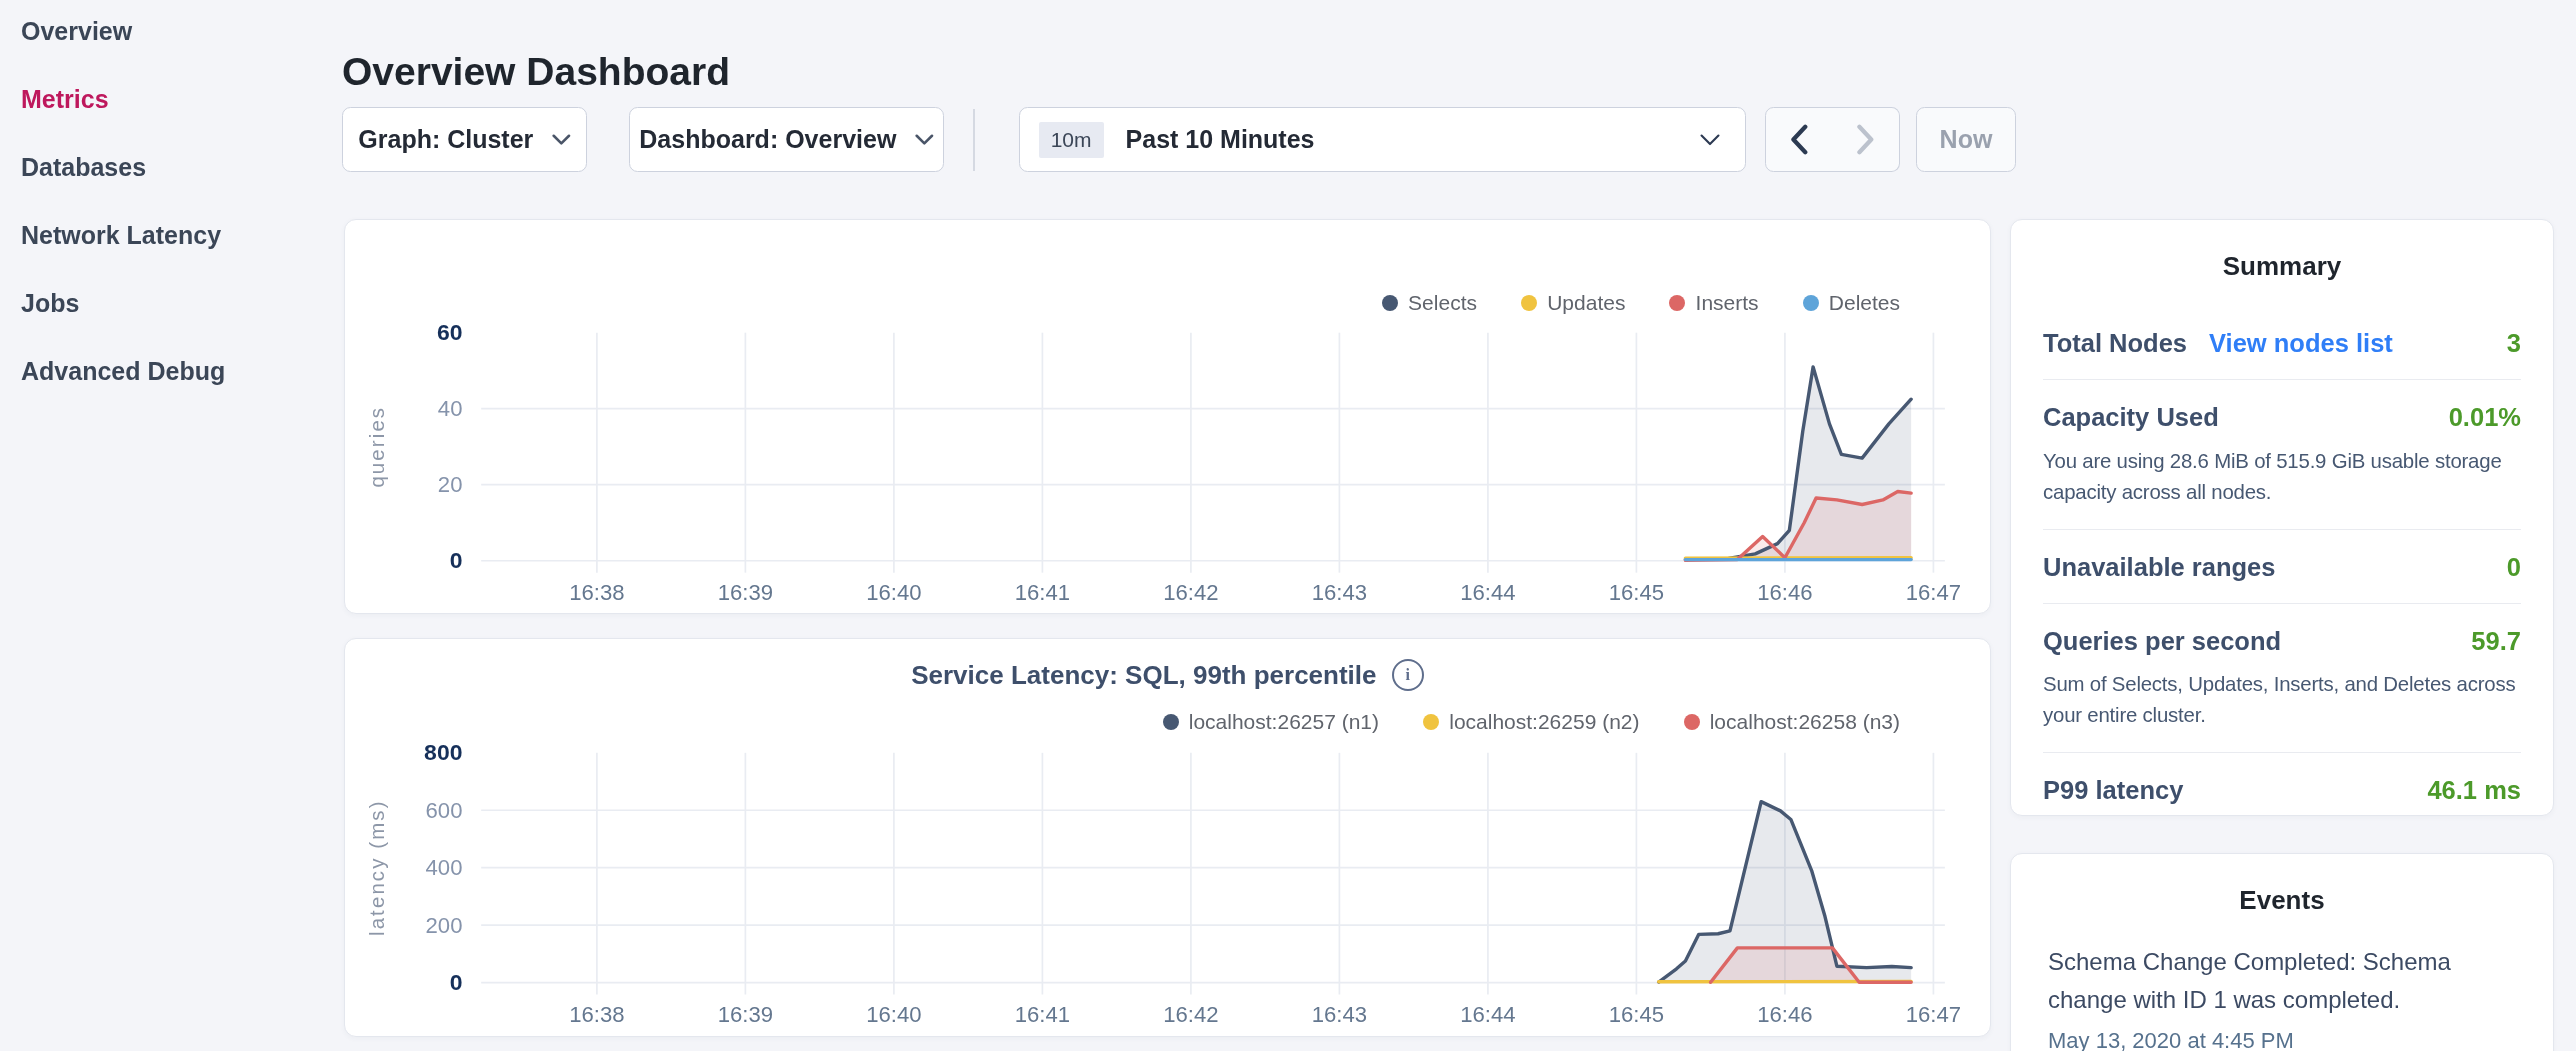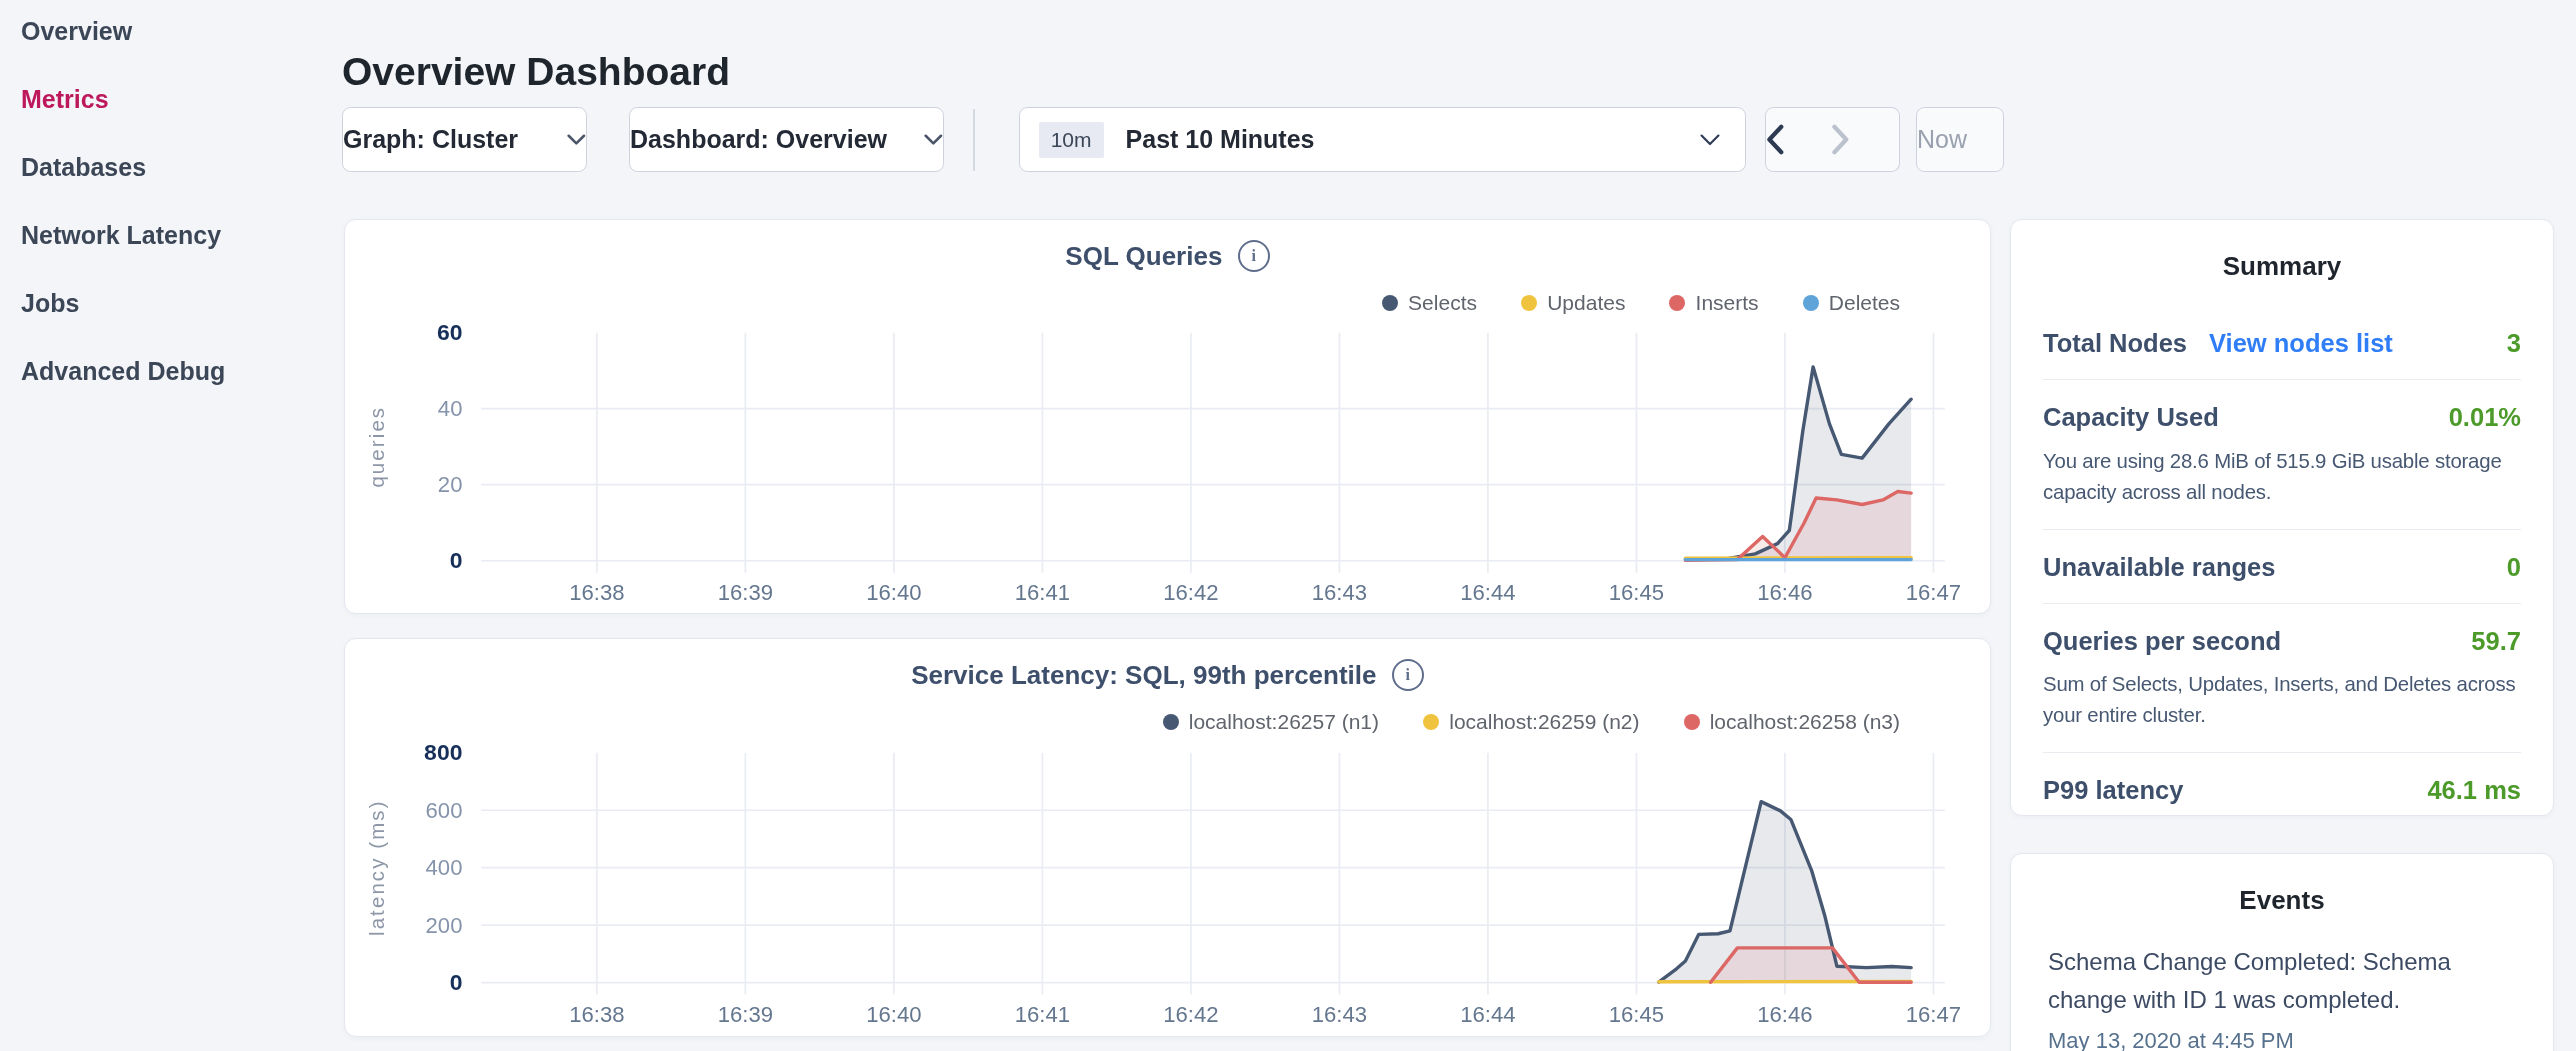--- a/index.html
+++ b/index.html
@@ -8,32 +8,32 @@
     background:#f4f5f9;color:#242a35;
     font-family:"Liberation Sans",sans-serif;
   }
   
   .sidebar{position:absolute;left:21px;top:-2.6px;}
   .side-item{height:68px;display:flex;align-items:center;font-size:25px;font-weight:600;color:#3b4657;cursor:pointer;white-space:nowrap;}
   .side-item.active{color:#be185d;}
   
   .page-title{position:absolute;left:342px;top:24px;font-size:39px;font-weight:600;color:#1f252d;}
   
-  .ctl{position:absolute;box-sizing:border-box;top:107px;height:65px;background:#fff;border:1.7px solid #cdd2de;border-radius:8.5px;display:flex;align-items:center;justify-content:space-between;cursor:pointer;}
+  .ctl{position:absolute;box-sizing:border-box;top:107px;height:65px;background:#fff;border:1.7px solid #cdd2de;border-radius:8.5px;display:flex;align-items:center;justify-content:center;cursor:pointer;}
   .dropdown{gap:18.7px;font-size:25px;font-weight:700;color:#242a35;}
   #graph-dd{left:342px;width:245px;}
   #dash-dd{left:629px;width:315px;}
   .vdiv{position:absolute;left:973px;top:109px;width:1.7px;height:62px;background:#d5d9e2;}
   #timepicker{left:1019px;width:727px;justify-content:flex-start;}
   .tbadge{margin-left:18.7px;background:#e7eaf2;border-radius:2px;padding:6px 12px;font-size:21px;font-weight:400;color:#3b4657;}
   .tlabel{margin-left:22px;font-size:25px;font-weight:700;color:#242a35;flex:1;text-align:left;}
   .tchev{margin-right:24px;display:flex;}
   #btn-prev{left:1765px;width:68px;border-radius:8.5px 0 0 8.5px;background:#f9fafc;}
   #btn-next{left:1831px;width:69px;border-radius:0 8.5px 8.5px 0;border-left:none;background:#f9fafc;}
-  #btn-now{left:1916px;width:88px;background:#f9fafc;color:#9aa1ae;font-size:25px;font-weight:400;}
+  #btn-now{left:1916px;width:100px;background:#f9fafc;color:#9aa1ae;font-size:25px;font-weight:700;}
   
   .card{position:absolute;box-sizing:border-box;background:#fff;border:1.7px solid #e4e7ee;border-radius:12px;box-shadow:0 1.7px 5.1px rgba(60,70,90,.04);}
   #chart-card-1{left:344px;top:219px;width:1647px;height:395px;}
   #chart-card-2{left:344px;top:638px;width:1647px;height:399px;}
   #summary-card{left:2010px;top:219px;width:544px;height:597px;}
   #events-card{left:2010px;top:853px;width:544px;height:272px;}
   
   .chart-title-row{position:absolute;top:20.4px;left:0;right:0;display:flex;justify-content:center;align-items:center;gap:15.3px;}
   .chart-title{font-size:26px;font-weight:700;color:#3e4f6b;}
   .info-icon{width:28px;height:28px;border:2.1px solid #5f6e8c;border-radius:50%;color:#5f6e8c;display:flex;align-items:center;justify-content:center;font-size:16px;font-weight:700;font-family:"Liberation Serif",serif;cursor:pointer;}
@@ -112,24 +112,20 @@
 <div class="ctl" id="btn-next">
   <span style="display:flex;">
     <svg width="18.7" height="31" viewBox="0 0 22 36">
         <polyline points="4,3 18,18 4,33" fill="none" stroke="#bcc2cd" stroke-width="5" stroke-linecap="round" stroke-linejoin="round"></polyline>
       </svg>
   </span>
 </div>
 <div class="ctl" id="btn-now">Now</div>
 
 <section class="card" id="chart-card-1">
-  <div class="chart-title-row">
-    <span class="chart-title">SQL Queries</span>
-    <span class="info-icon"></span>
-  </div>
   <div class="legend">
       <span class="li">
         <span class="dot" style="background: rgb(71, 88, 114);"></span>
         <span>Selects</span>
       </span>
       <span class="li">
         <span class="dot" style="background: rgb(240, 195, 63);"></span>
         <span>Updates</span>
       </span>
       <span class="li">

